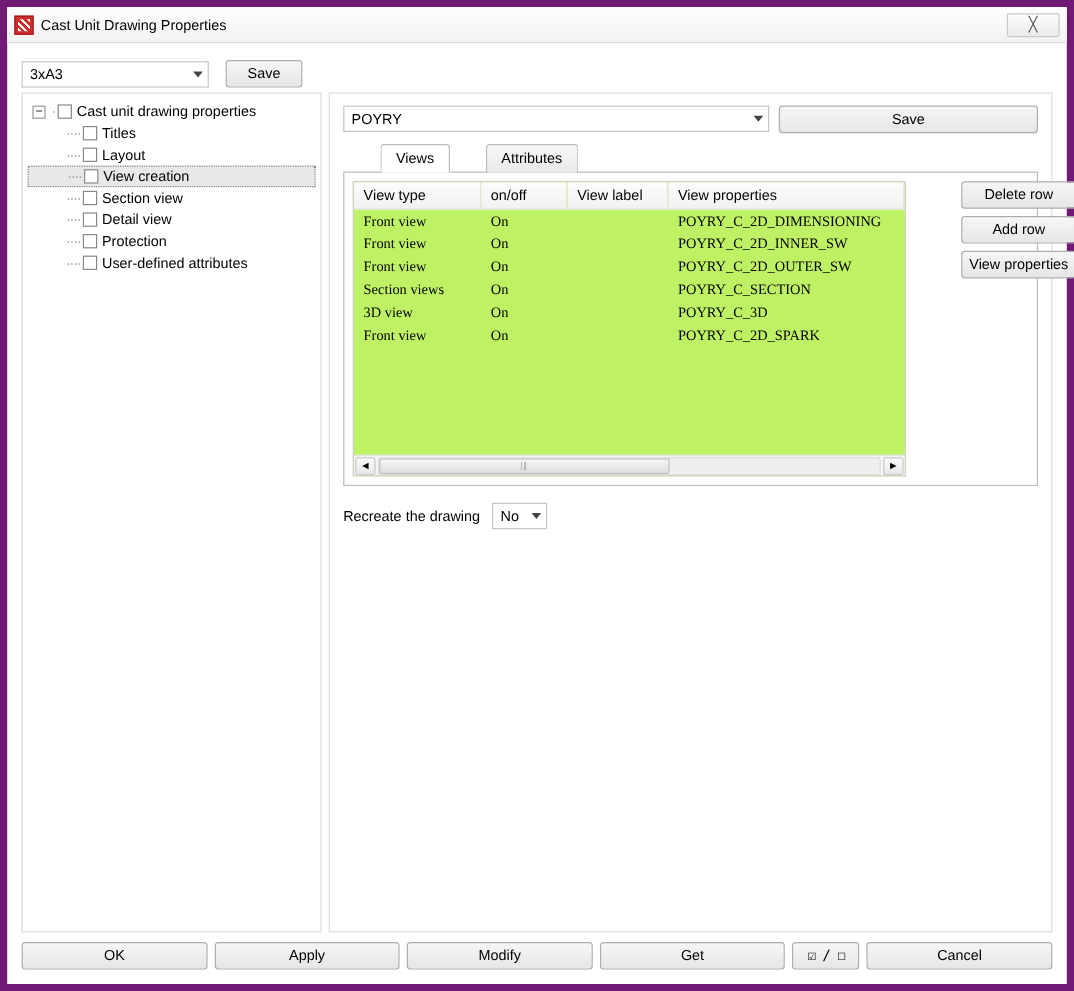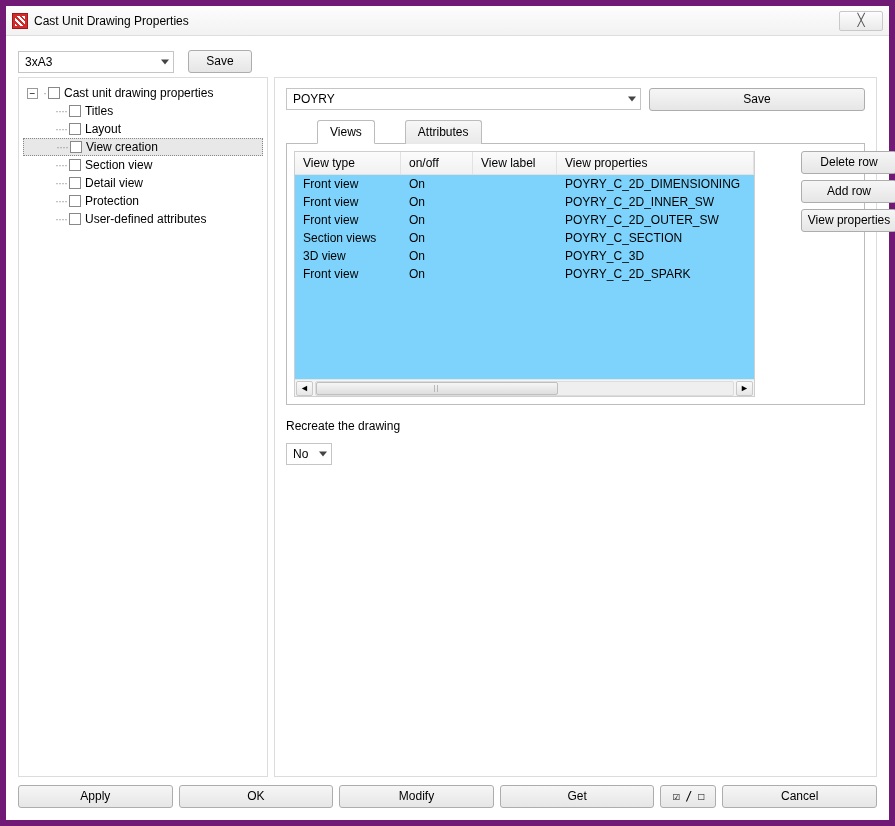--- a/index.html
+++ b/index.html
@@ -25,38 +25,38 @@
   .expander { width:11px; height:11px; border:1px solid #999; margin-right:3px; text-align:center; line-height:9px; font-size:10px; background:#fff;}
   .dots { color:#999; margin:0 2px; letter-spacing:-1px;}
   .chk { width:12px; height:12px; border:1px solid #888; margin-right:4px; background:#fff;}
   .rightpanel { flex:1; border:1px solid #dcdcdc; background:#fff; padding:10px 11px; display:flex; flex-direction:column;}
   .rightpanel-top { display:flex; gap:8px; margin-bottom:8px;justify-content:flex-end;}
   .rightpanel-top .combo { flex:1;}
   .tabs { display:flex; position:relative; z-index:2;}
   .tab { padding:4px 12px 4px 12px; border:1px solid #bcbcbc; border-bottom:none; background:linear-gradient(#f7f7f7,#e9e9e9); border-radius:3px 3px 0 0; margin-right:-1px; position:relative; top:1px;margin-left:31px;}
   .tab.active { background:#fff; border-bottom:1px solid #fff; z-index:3;}
   .tabbody { border:1px solid #bcbcbc; padding:7px; height:262px; position:relative; display:flex; gap:6px;}
-  .tablewrap { flex:1; border:1px solid #cfcfcf; display:flex; flex-direction:column; background:#7dd3fc;}
+  .tablewrap { flex:1; border:1px solid #cfcfcf; display:flex; flex-direction:column; background:#bef264;}
   .thead { display:flex; }
   .thead > div { border-right:1px solid #e2e2e2; border-bottom:1px solid #e2e2e2; background:linear-gradient(#fcfcfc,#f1f1f1); padding:4px 8px;}
-  .tbody { flex:1; overflow:hidden;}
+  .tbody { flex:1; overflow:hidden;font-family:Liberation Serif, serif;}
   .trow { display:flex;}
   .trow > div { padding:2px 8px; white-space:nowrap; overflow:hidden;}
   .col-type   { width:106px;}
   .col-onoff  { width:72px;}
   .col-label  { width:84px;}
   .col-props  { flex:1;}
   .hscroll { height:17px; border-top:1px solid #e5e5e5; background:#f4f4f4; display:flex; align-items:center;}
   .hscroll .arrowbtn { width:17px; height:15px; border:1px solid #c9c9c9; background:linear-gradient(#fafafa,#e7e7e7); margin:0 1px; text-align:center; line-height:12px; font-size:9px; border-radius:2px;}
   .hscroll .track { flex:1; height:15px; background:#efefef; border:1px solid #dcdcdc; margin:0 1px; position:relative; border-radius:2px;}
   .hscroll .thumb { position:absolute; left:0; top:0; bottom:0; width:58%; background:linear-gradient(#f6f6f6,#dedede); border:1px solid #bfbfbf; border-radius:2px;}
   .hscroll .grip { position:absolute; left:50%; top:2px; bottom:2px; width:6px; transform:translateX(-50%); background:repeating-linear-gradient(90deg,#b9b9b9 0 1px, transparent 1px 3px);}
   .sidebtns { width:96px; display:flex; flex-direction:column; gap:6px;}
   .sidebtns .btn { width:100%; min-width:0; padding:0 4px;margin-left:40px;}
-  .recreate-row { display:flex; align-items:flex-start; gap:10px; margin-top:14px;flex-direction:column;}
+  .recreate-row { display:flex; align-items:center; gap:10px; margin-top:14px;}
   .recreate-row .combo { width:46px;}
   .footer { display:flex; gap:6px; margin-top:8px;}
   .footer .btn { flex:1; min-width:0;}
   .footer .toggle { flex:0 0 56px; min-width:0; font-family:monospace; letter-spacing:-1px; padding:0;}
 </style>
 </head>
 <body>
 
 <div class="window">
   <div class="titlebar">
@@ -206,22 +206,22 @@
           <span>Recreate the drawing</span>
           <div class="combo">
             <span>No</span>
             <span class="arrow"></span>
           </div>
         </div>
       </div>
     </div>
 
     <div class="footer">
+      <div class="btn">OK</div>
       <div class="btn">Apply</div>
-      <div class="btn">OK</div>
       <div class="btn">Modify</div>
       <div class="btn">Get</div>
       <div class="btn toggle">☑ / ☐</div>
       <div class="btn">Cancel</div>
     </div>
 
   </div>
 </div>
 
 </body></html>

